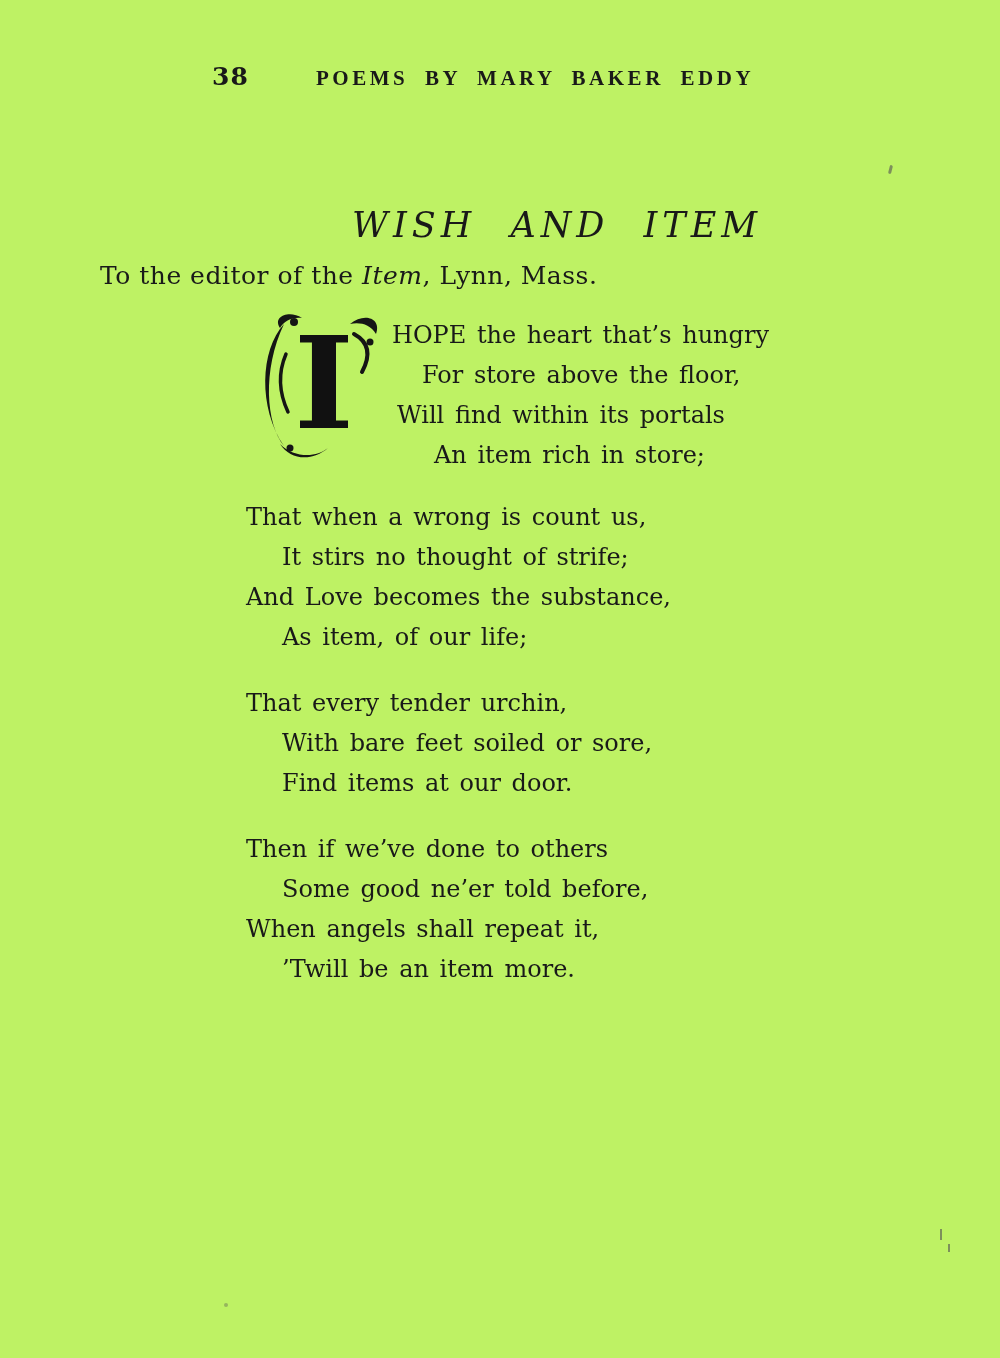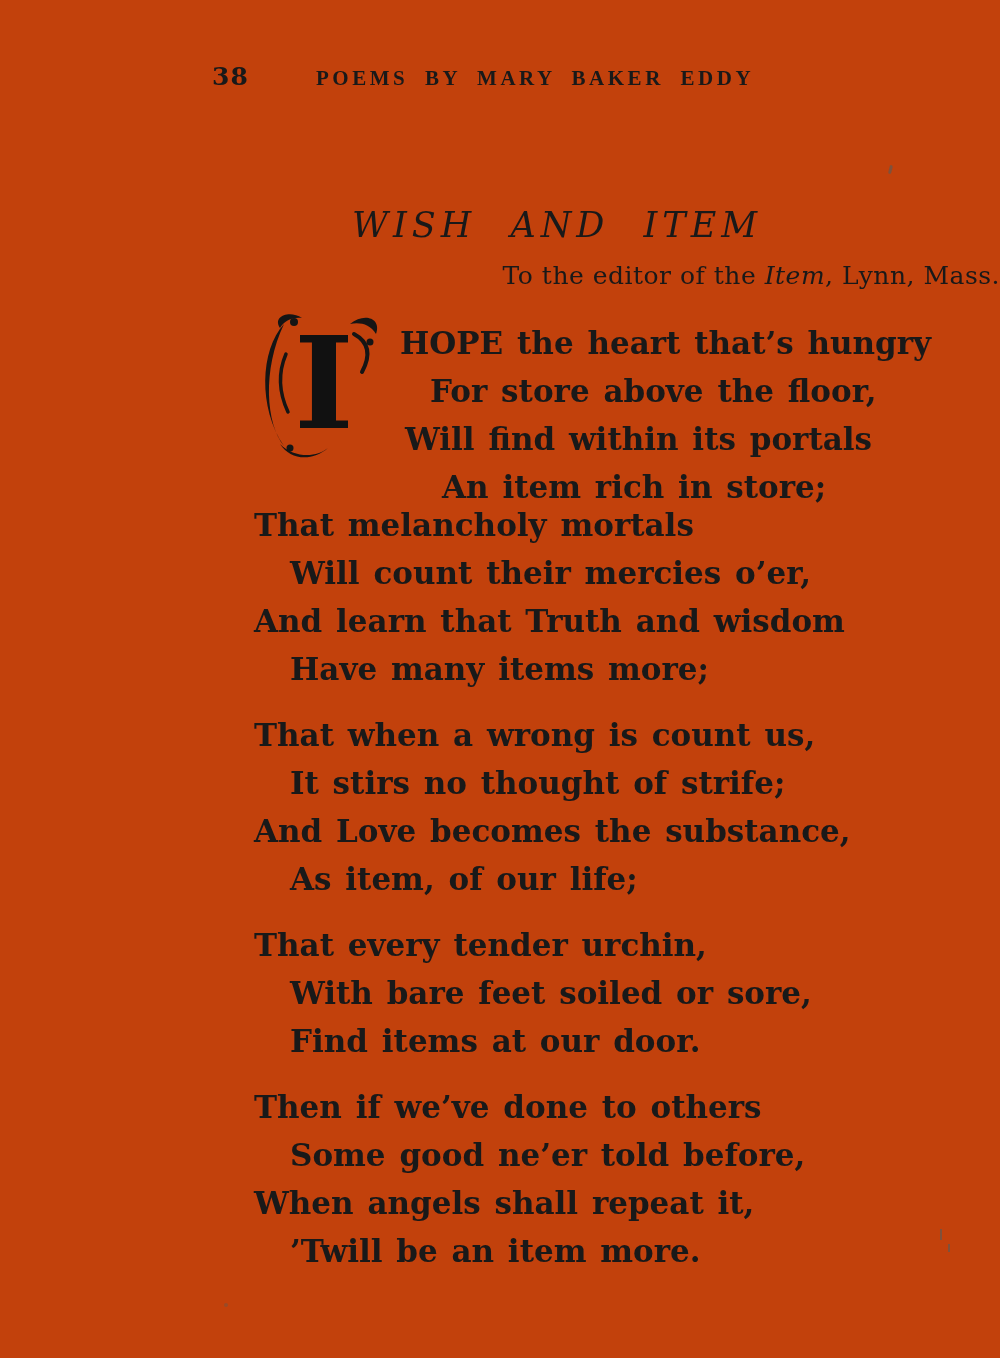--- a/index.html
+++ b/index.html
@@ -5,21 +5,21 @@
   html, body {
     margin: 0;
     padding: 0;
     background: #e8e8e6;
   }
   .page {
     position: relative;
     width: 1000px;
     height: 1358px;
     margin: 0 auto;
-    background: #c2410c;
+    background: #bef264;
     font-family: "DejaVu Serif", serif;
     color: #191919;
     overflow: hidden;
   }
 
   
   .page-num {
     position: absolute;
     left: 212px;
     top: 62px;
@@ -53,45 +53,44 @@
     letter-spacing: 5px;
     word-spacing: 18px;
     white-space: nowrap;
   }
   .dedication {
     position: absolute;
     left: 100px;
     top: 261px;
     width: 900px;
     margin: 0;
-    text-align: right;
+    text-align: left;
     font-size: 25px;
     letter-spacing: 0.5px;
     white-space: nowrap;
   }
   .dedication .it { font-style: italic; }
 
   
   .dropcap {
     position: absolute;
     left: 250px;
     top: 308px;
     width: 140px;
     height: 154px;
   }
   .dropcap svg { width: 100%; height: 100%; display: block; }
 
   
   .line {
-    margin: 8px;
-    font-size: 31px;
+    margin: 0;
+    font-size: 24px;
     line-height: 40px;
     word-spacing: 3px;
     white-space: nowrap;
-    font-weight: bold;
   }
   .stanza-1 {
     position: absolute;
     left: 392px;
     top: 315px;
   }
   .stanza-1 .i2 { padding-left: 30px; }
   .stanza-1 .i3 { padding-left: 5px; }
   .stanza-1 .i4 { padding-left: 42px; }
 
@@ -147,26 +146,20 @@
 
   <div class="stanza-1">
     <p class="line">HOPE the heart that’s hungry</p>
     <p class="line i2">For store above the floor,</p>
     <p class="line i3">Will find within its portals</p>
     <p class="line i4">An item rich in store;</p>
   </div>
 
   <div class="stanzas">
 
-    <div class="stanza">
-      <p class="line">That melancholy mortals</p>
-      <p class="line ind">Will count their mercies o’er,</p>
-      <p class="line">And learn that Truth and wisdom</p>
-      <p class="line ind">Have many items more;</p>
-    </div>
 
     <div class="stanza">
       <p class="line">That when a wrong is count us,</p>
       <p class="line ind">It stirs no thought of strife;</p>
       <p class="line">And Love becomes the substance,</p>
       <p class="line ind">As item, of our life;</p>
     </div>
 
     <div class="stanza">
       <p class="line">That every tender urchin,</p>

